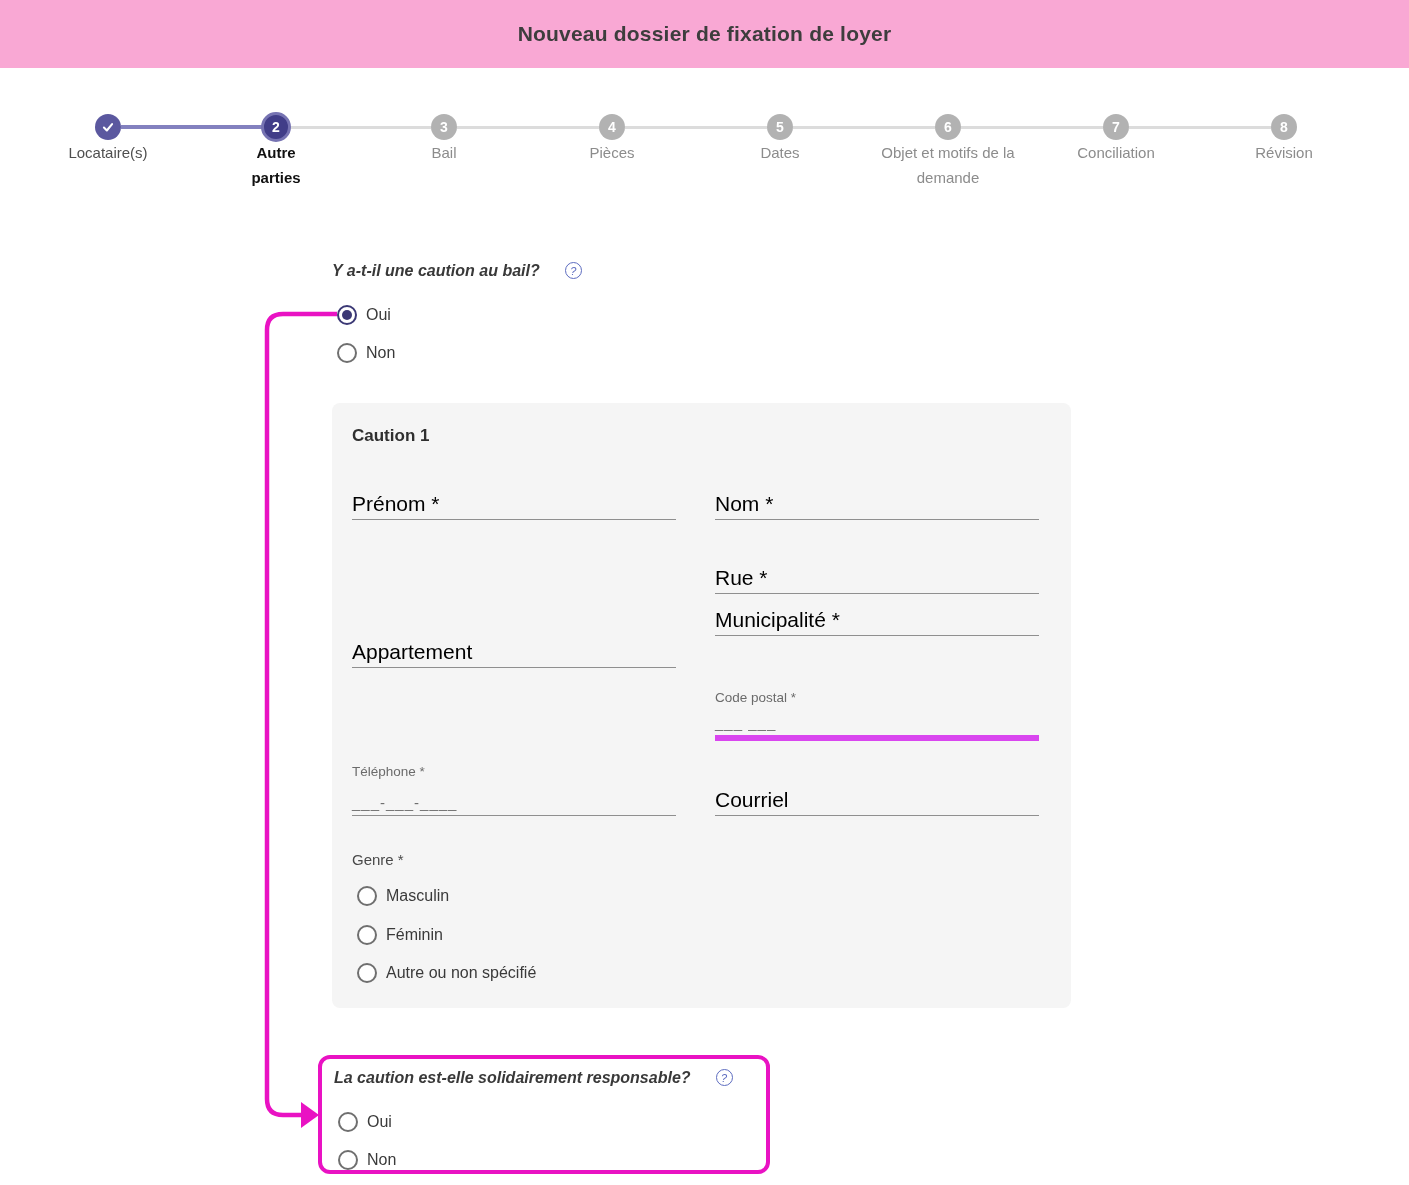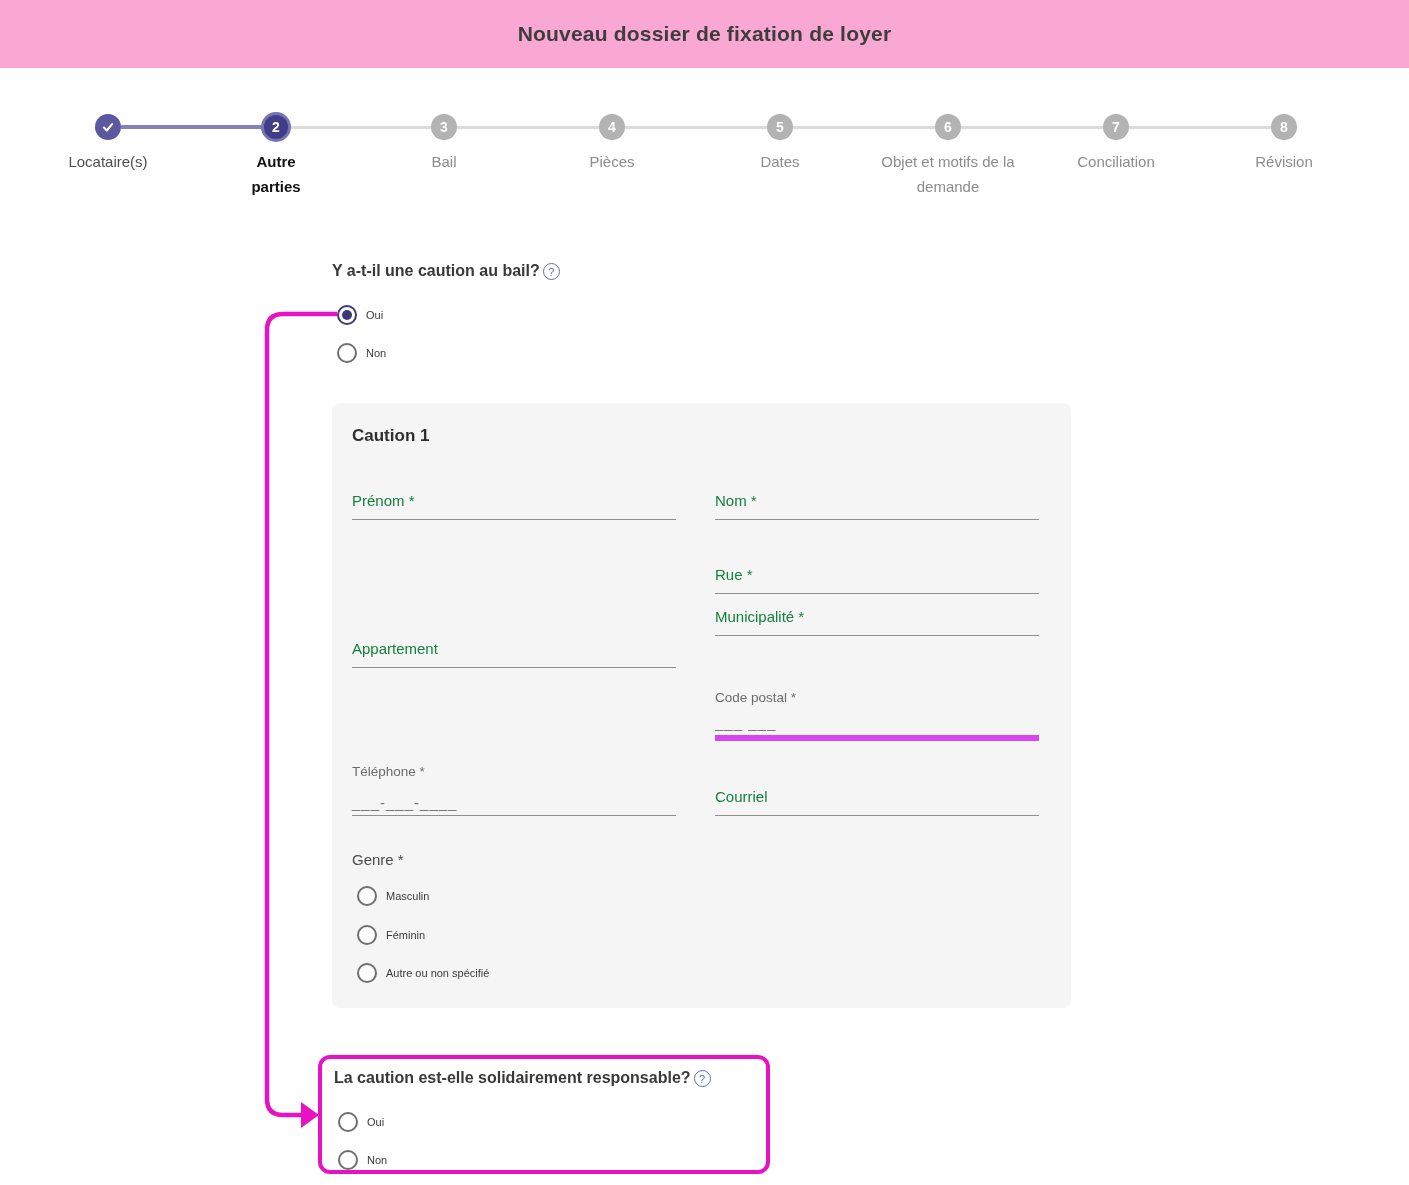--- a/index.html
+++ b/index.html
@@ -18,47 +18,47 @@
   .step::before { content:""; position:absolute; top:11.5px; left:calc(-50% + 13px);
                   width:calc(100% - 26px); height:3px; background:#dcdcdc; }
   .step:first-child::before { display:none; }
   .step.s-active::before { background:#8381bf; height:4px; top:11px; }
   .circle { width:26px; height:26px; border-radius:50%; background:#b2b2b2; color:#fff;
             display:flex; align-items:center; justify-content:center; font-size:14px;
             font-weight:700; z-index:1; position:relative; }
   .s-completed .circle { background:#5b589f; }
   .s-active .circle { width:30px; height:30px; margin:-2px 0; background:#413d88;
                       border:3px solid #7673b2; }
-  .step-label { margin-top:9px; font-size:15px; line-height:25px; text-align:center;
+  .step-label { font-size:15px; line-height:25px; text-align:center;
                 color:#8c8c8c; max-width:152px; }
   .s-completed .step-label { color:#4f4f4f; }
   .s-active .step-label { color:#111; font-weight:700; max-width:80px; }
 
   
-  .question-line { position:absolute; display:flex; align-items:flex-end; gap:3px;
-                   font-size:16px; font-weight:700; color:#393939; }
+  .question-line { position:absolute; display:flex; align-items:flex-start; gap:25px;
+                   font-size:16px; font-weight:700; color:#393939;font-style:italic; }
   .help-icon { width:17px; height:17px; border:1.5px solid #5d6cc0; border-radius:50%;
                color:#5d6cc0; font-size:11px; font-weight:400; display:inline-flex;
                align-items:center; justify-content:center; flex:0 0 auto; }
 
   .radio-row { position:absolute; display:flex; align-items:center; gap:9px; height:21px; }
   .radio { width:20px; height:20px; border-radius:50%; border:2px solid #6f6f6f;
            display:inline-flex; align-items:center; justify-content:center; background:#fff; flex:0 0 auto; }
   .radio.selected { border-color:#3b3875; }
   .radio .dot { width:10px; height:10px; border-radius:50%; background:#3b3875; display:none; }
   .radio.selected .dot { display:block; }
-  .radio-label { font-size:11px; color:#3a3a3a; }
+  .radio-label { font-size:16px; color:#3a3a3a; }
 
   
   .card { position:absolute; left:332px; top:403px; width:739px; height:605px;
           background:#f5f5f5; border-radius:8px; }
   .card-title { position:absolute; left:352px; top:426px; font-size:17px; font-weight:600; color:#2f2f2f; }
 
   .field { position:absolute; width:324px; border-bottom:1px solid #8f8f8f; }
-  .field-label { font-size:15px; color:#15803d; }
+  .field-label { font-size:21px; color:#000000; }
   .small-label { display:block; font-size:13.5px; color:#6b6b6b; }
   .mask-text { font-size:15px; color:#6f6f6f; letter-spacing:1px; }
   .dd-arrow { position:absolute; right:4px; bottom:10px; width:0; height:0;
               border-left:6px solid transparent; border-right:6px solid transparent;
               border-top:7px solid #6e6e6e; }
 
   .genre-label { position:absolute; left:352px; top:851px; font-size:15px; color:#494949; }
 
   
   .highlight-box { position:absolute; left:318px; top:1055px; width:452px; height:119px;

